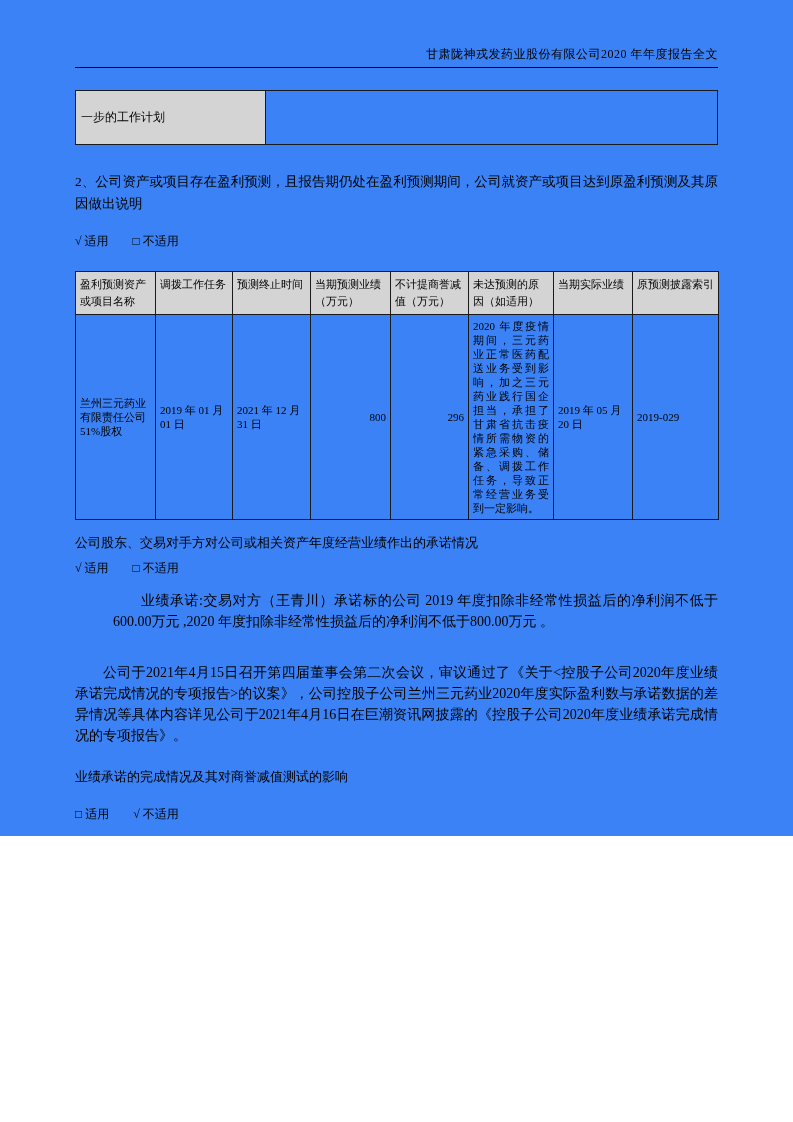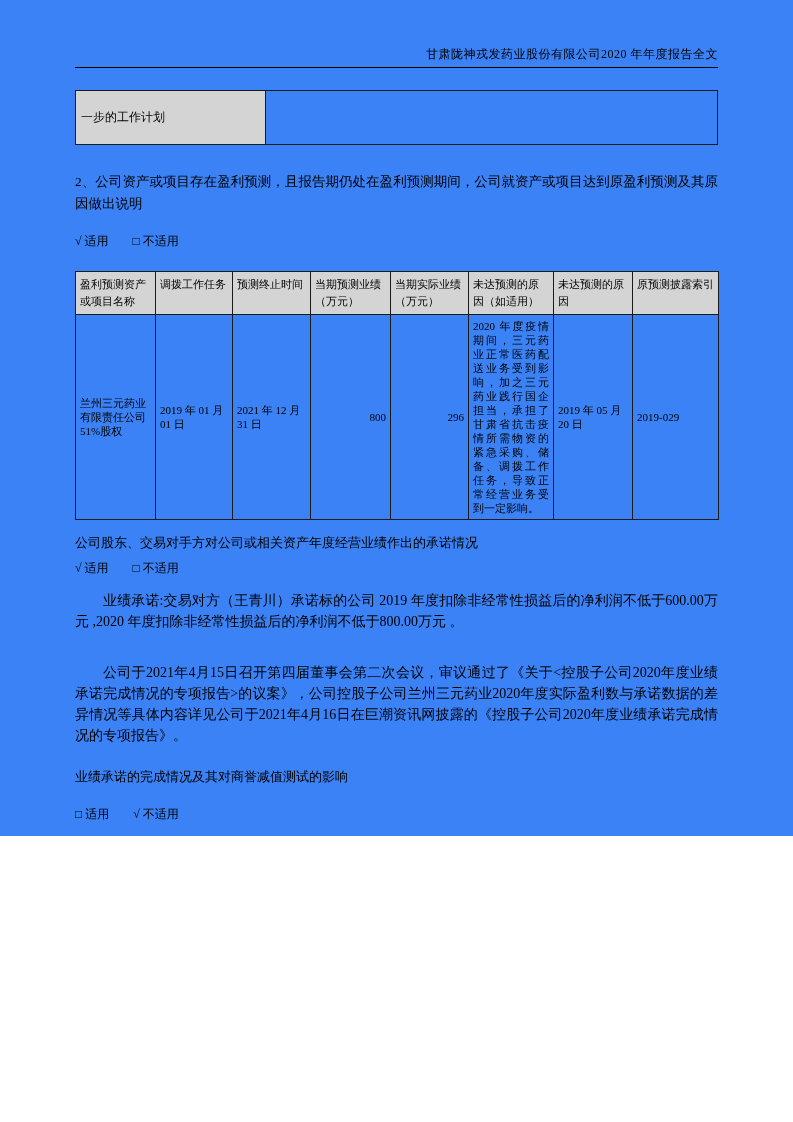--- a/index.html
+++ b/index.html
@@ -94,23 +94,23 @@
           <col style="width:85px">
           <col style="width:79px">
           <col style="width:86px">
       </colgroup>
       <thead>
         <tr>
           <th>盈利预测资产或项目名称</th>
           <th>调拨工作任务</th>
           <th>预测终止时间</th>
           <th>当期预测业绩（万元）</th>
-          <th>当期实际业绩（万元）</th>
+          <th>不计提商誉减值（万元）</th>
           <th>未达预测的原因（如适用）</th>
-          <th>未达预测的原因</th>
+          <th>当期实际业绩</th>
           <th>原预测披露索引</th>
         </tr>
       </thead>
       <tbody>
         <tr>
           <td class="c-left">兰州三元药业有限责任公司51%股权</td>
           <td class="c-left">2019 年 01 月 01 日</td>
           <td class="c-left">2021 年 12 月 31 日</td>
           <td class="c-num">800</td>
           <td class="c-num">296</td>
@@ -121,21 +121,21 @@
       </tbody>
     </table>
 
     <p class="small-line">公司股东、交易对手方对公司或相关资产年度经营业绩作出的承诺情况</p>
 
     <div class="applicability" style="margin-top:8px;">
       <span>√ 适用</span>
       <span>□ 不适用</span>
     </div>
 
-    <p class="body-para" style="margin-top:13px;">业绩承诺:交易对方（王青川）承诺标的公司 2019 年度扣除非经常性损益后的净利润不低于600.00万元 ,2020 年度扣除非经常性损益后的净利润不低于800.00万元 。</p>
+    <p class="body-para" style="margin-top:13px;margin-left:38px;">业绩承诺:交易对方（王青川）承诺标的公司 2019 年度扣除非经常性损益后的净利润不低于600.00万元 ,2020 年度扣除非经常性损益后的净利润不低于800.00万元 。</p>
     <p class="body-para" style="margin-top:30px;">公司于2021年4月15日召开第四届董事会第二次会议，审议通过了《关于&lt;控股子公司2020年度业绩承诺完成情况的专项报告&gt;的议案》，公司控股子公司兰州三元药业2020年度实际盈利数与承诺数据的差异情况等具体内容详见公司于2021年4月16日在巨潮资讯网披露的《控股子公司2020年度业绩承诺完成情况的专项报告》。</p>
 
     <p class="small-line mt-lg">业绩承诺的完成情况及其对商誉减值测试的影响</p>
 
 
     <div class="applicability" style="margin-top:20px;">
       <span>□ 适用</span>
       <span>√ 不适用</span>
     </div>
 

